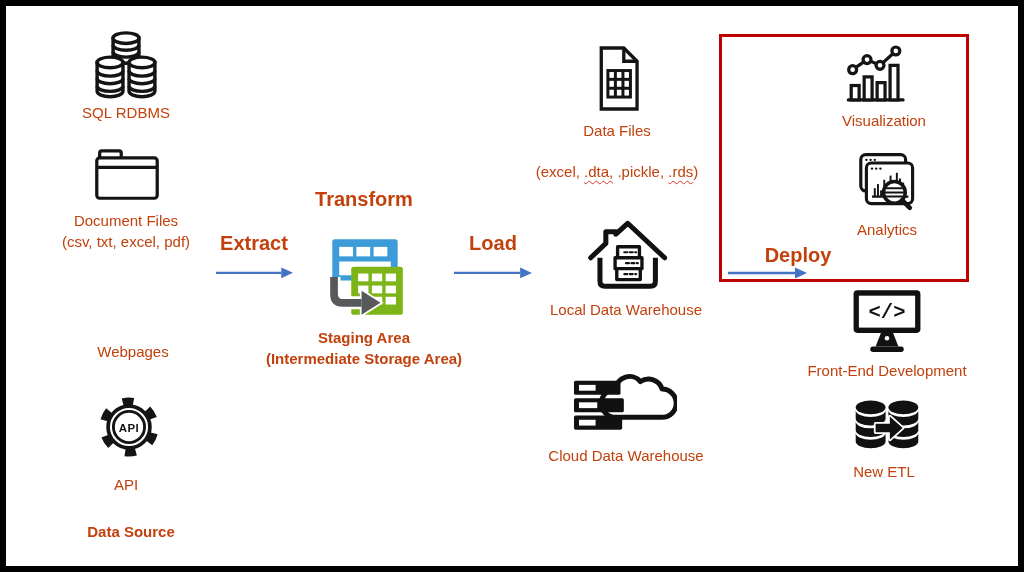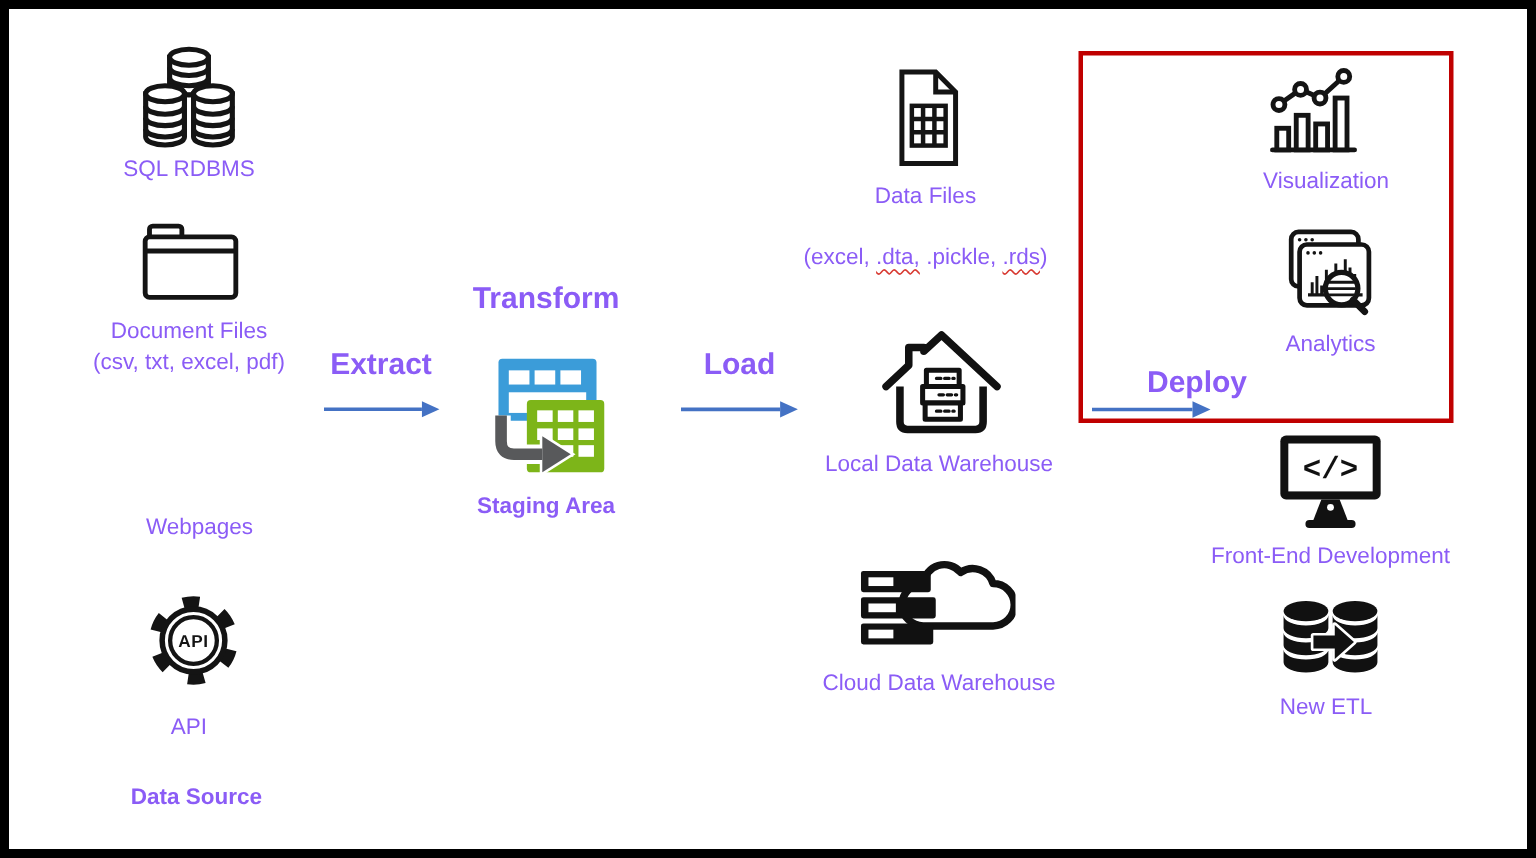--- a/index.html
+++ b/index.html
@@ -5,21 +5,21 @@
   html,body{margin:0;padding:0;background:#fff;}
   .frame{
     position:relative;width:1024px;height:572px;box-sizing:border-box;
     background:#ffffff;border:6px solid #000;overflow:hidden;
     font-family:"Liberation Sans",sans-serif;color:#212121;
   }
   .icon{position:absolute;}
   .icon svg{width:100%;height:100%;display:block;}
   .lbl{
     position:absolute;transform:translateX(-50%);
-    white-space:nowrap;font-size:15px;line-height:18px;color:#8b5cf6;text-align:center;
+    white-space:nowrap;font-size:15px;line-height:18px;color:#c2410c;text-align:center;
   }
   .bold{font-weight:700;}
   .step{font-size:20px;font-weight:700;}
   .arrow{position:absolute;}
   .hl-box{
     position:absolute;left:713px;top:28px;width:250px;height:248px;
     border:3px solid #C00000;box-sizing:border-box;background:transparent;
   }
   .misspell{
     text-decoration:underline;text-decoration-style:wavy;
@@ -109,20 +109,21 @@
       <rect x="58" y="73" width="12" height="9" fill="#fff"></rect>
       <rect x="74" y="73" width="12" height="9" fill="#fff"></rect>
 
       <path d="M14 50 L14 70 Q14 80 24 80 L46 80" fill="none" stroke="#fff" stroke-width="15"></path>
       <polygon points="46,66 68,80 46,94" fill="#58595B" stroke="#fff" stroke-width="4"></polygon>
       <path d="M14 50 L14 70 Q14 80 24 80 L46 80" fill="none" stroke="#58595B" stroke-width="9"></path>
       <polygon points="46,66 68,80 46,94" fill="#58595B"></polygon>
     </svg>
   </div>
   <div class="lbl bold" style="left:358px;top:323px;">Staging Area</div>
+  <div class="lbl bold" style="left:358px;top:344px;">(Intermediate Storage Area)</div>
 
   <div class="lbl step" style="left:487px;top:228px;">Load</div>
   <div class="arrow" style="left:448px;top:260px;width:79px;height:14px;">
     <svg viewBox="0 0 80 14">
         <line x1="0" y1="7" x2="67" y2="7" stroke="#4472C4" stroke-width="2.4"></line>
         <polygon points="67,1.5 79,7 67,12.5" fill="#4472C4"></polygon>
       </svg>
   </div>
 
   <div class="icon" style="left:586px;top:38px;width:53px;height:69px;">

